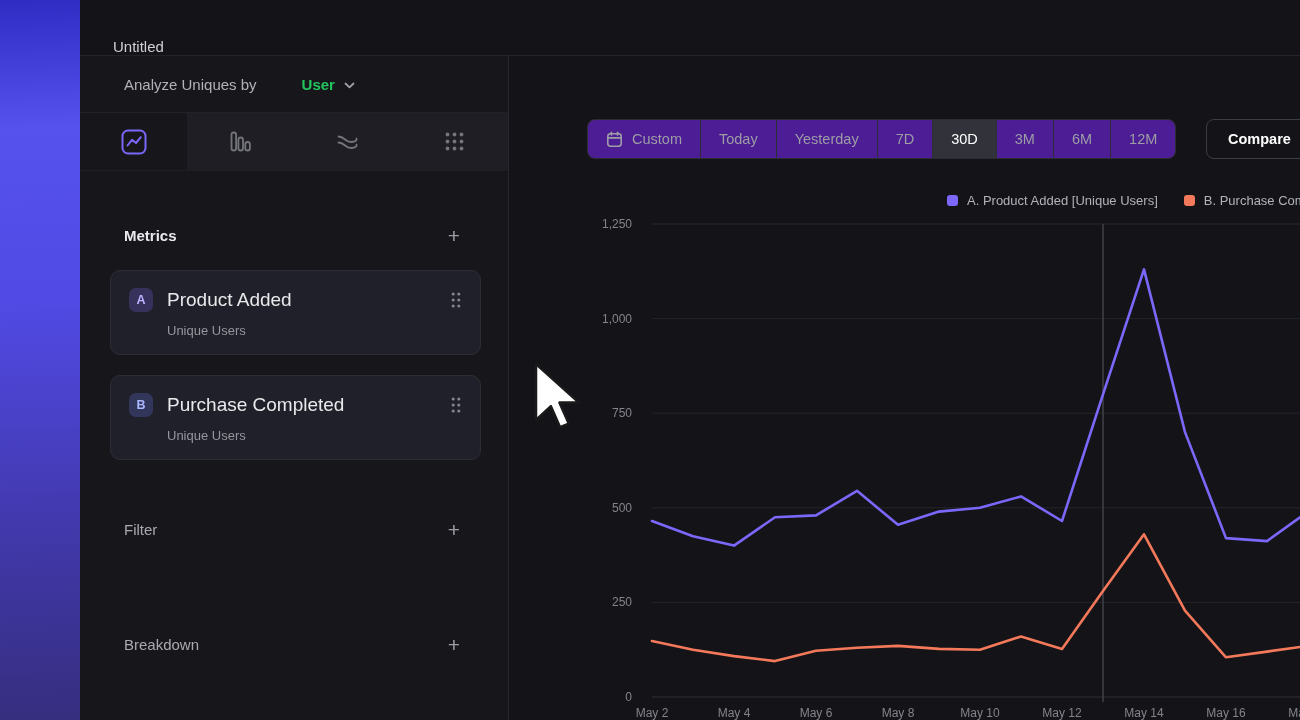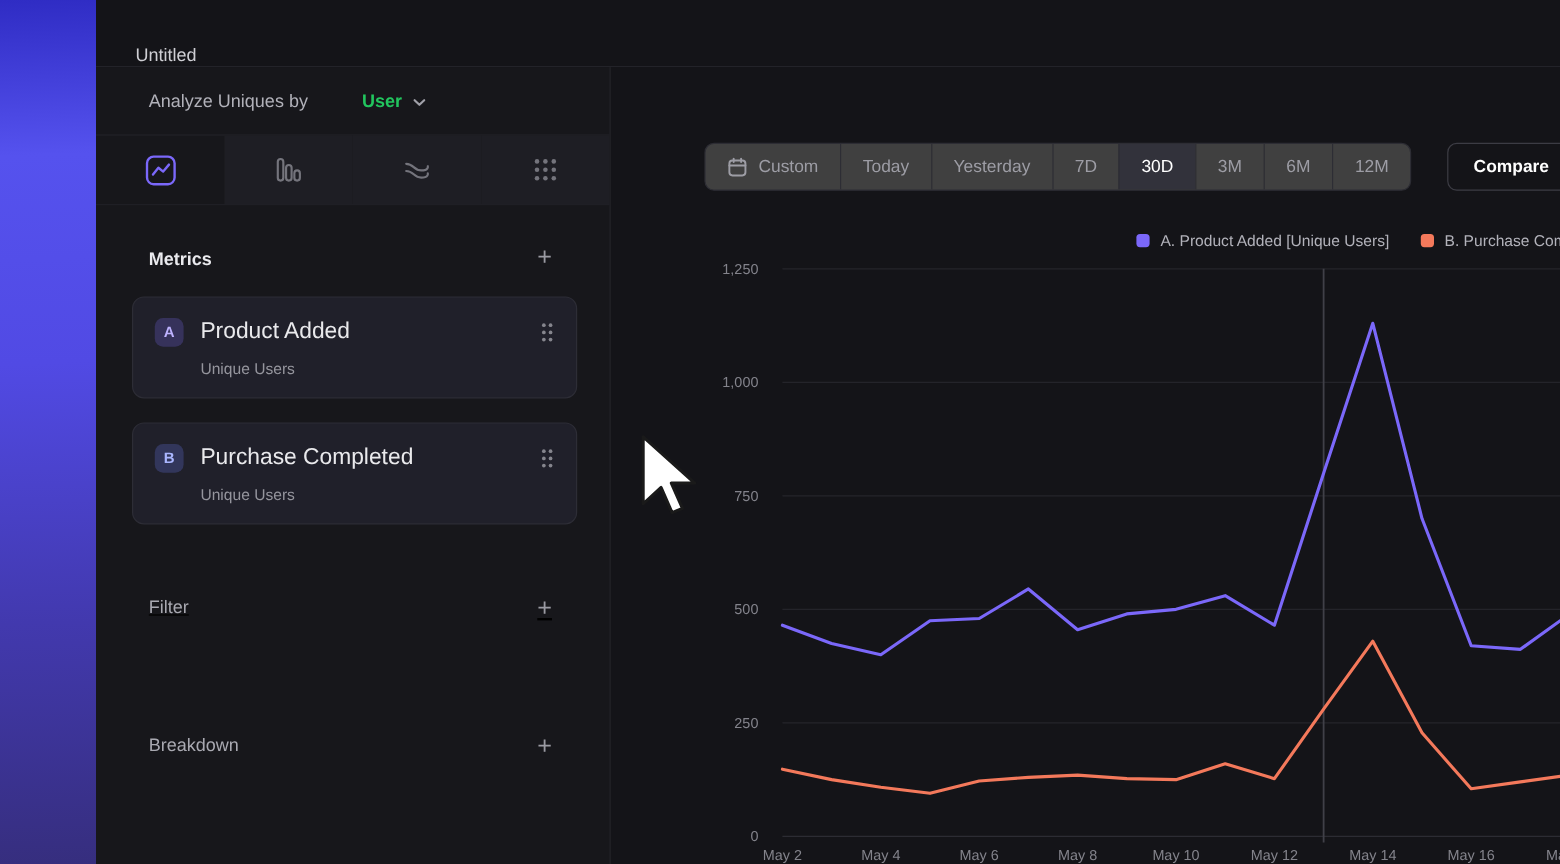--- a/index.html
+++ b/index.html
@@ -26,44 +26,44 @@
   .sb-header .prefix { color:#b1b1b9; font-size:15px; }
   .sb-header .value { color:#22c55e; font-size:15px; font-weight:700;padding-left:36px; }
   .sb-header svg { margin-top:2px; }
 
   .chart-tabs { height:58px; flex:none; display:flex; border-bottom:1px solid #1f1f25; }
   .tab { flex:1; display:flex; align-items:center; justify-content:center; cursor:default; }
   .tab.other { background:#1e1e24; }
 
   .section-row { display:flex; align-items:center; justify-content:space-between;
                  padding:0 48px 0 44px; height:26px; flex:none; }
-  .section-row.metrics { margin-top:28px;align-items:flex-end; }
+  .section-row.metrics { margin-top:51px; }
   .section-row .h-strong { color:#eaeaee; font-size:15px; font-weight:700; }
   .section-row .h-dim { color:#a9a9b1; font-size:15px; font-weight:500; }
   .plus { color:#9a9aa2; font-size:21px; font-weight:300; line-height:1; cursor:default; }
 
   .metric-card { margin:22px 27px 0 30px; height:85px; background:#20202a; border:1px solid #2d2d36;
                  border-radius:10px; display:flex; flex-direction:column; justify-content:center;
                  padding:0 18px; cursor:default; }
   .metric-card + .metric-card { margin-top:20px; }
   .mc-row1 { display:flex; align-items:center; }
   .badge { width:24px; height:24px; border-radius:7px; display:flex; align-items:center; justify-content:center;
            font-size:12.5px; font-weight:700; flex:none; }
   .badge-a { background:rgba(124,108,250,.24); color:#beb2ff; }
   .badge-b { background:rgba(110,126,250,.24); color:#aab6ff; }
   .mc-title { color:#e9e9ec; font-size:19px; font-weight:500; margin-left:14px; flex:1; }
   .mc-sub { color:#95959d; font-size:13px; margin-top:11px; padding-left:38px; }
-  .section-row.filter { margin-top:56px;text-decoration:underline; }
+  .section-row.filter { margin-top:56px; }
   .section-row.breakdown { margin-top:89px; }
 
   
   .main { flex:1; position:relative; background:#141418; overflow:hidden; min-width:0; }
 
   .range-group { position:absolute; left:78px; top:63px; height:40px; display:flex;
-                 border:1px solid #2d2d34; border-radius:8px; background:#404040; overflow:hidden; }
+                 border:1px solid #2d2d34; border-radius:8px; background:#4c1d95; overflow:hidden; }
   .range-btn { display:flex; align-items:center; gap:9px; padding:0 18px; color:#9d9da5;
                font-size:14.5px; border-left:1px solid #2d2d34; white-space:nowrap; cursor:default; }
   .range-btn:first-child { border-left:none; }
   .range-btn.selected { background:#32323b; color:#ffffff; }
   .compare-btn { position:absolute; left:697px; top:63px; height:40px; width:132px;
                  border:1px solid #3c3c44; border-radius:8px; background:transparent;
                  color:#ffffff; font-size:14.5px; font-weight:600; display:flex; align-items:center;
                  padding-left:21px; cursor:default; }
 
   .legend { position:absolute; left:438px; top:137px; display:flex; gap:26px; white-space:nowrap; }

